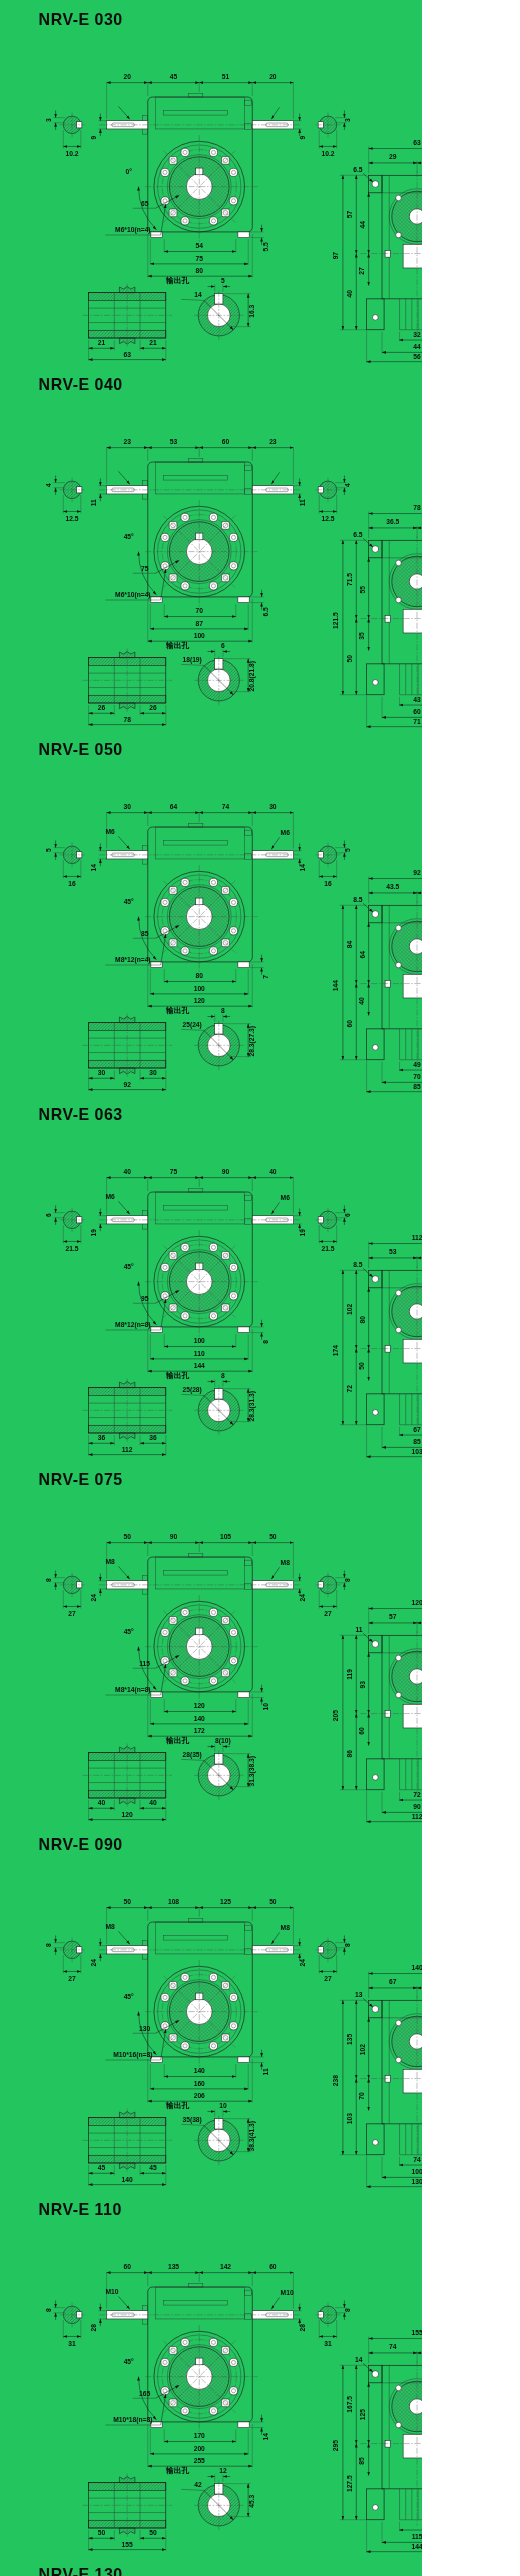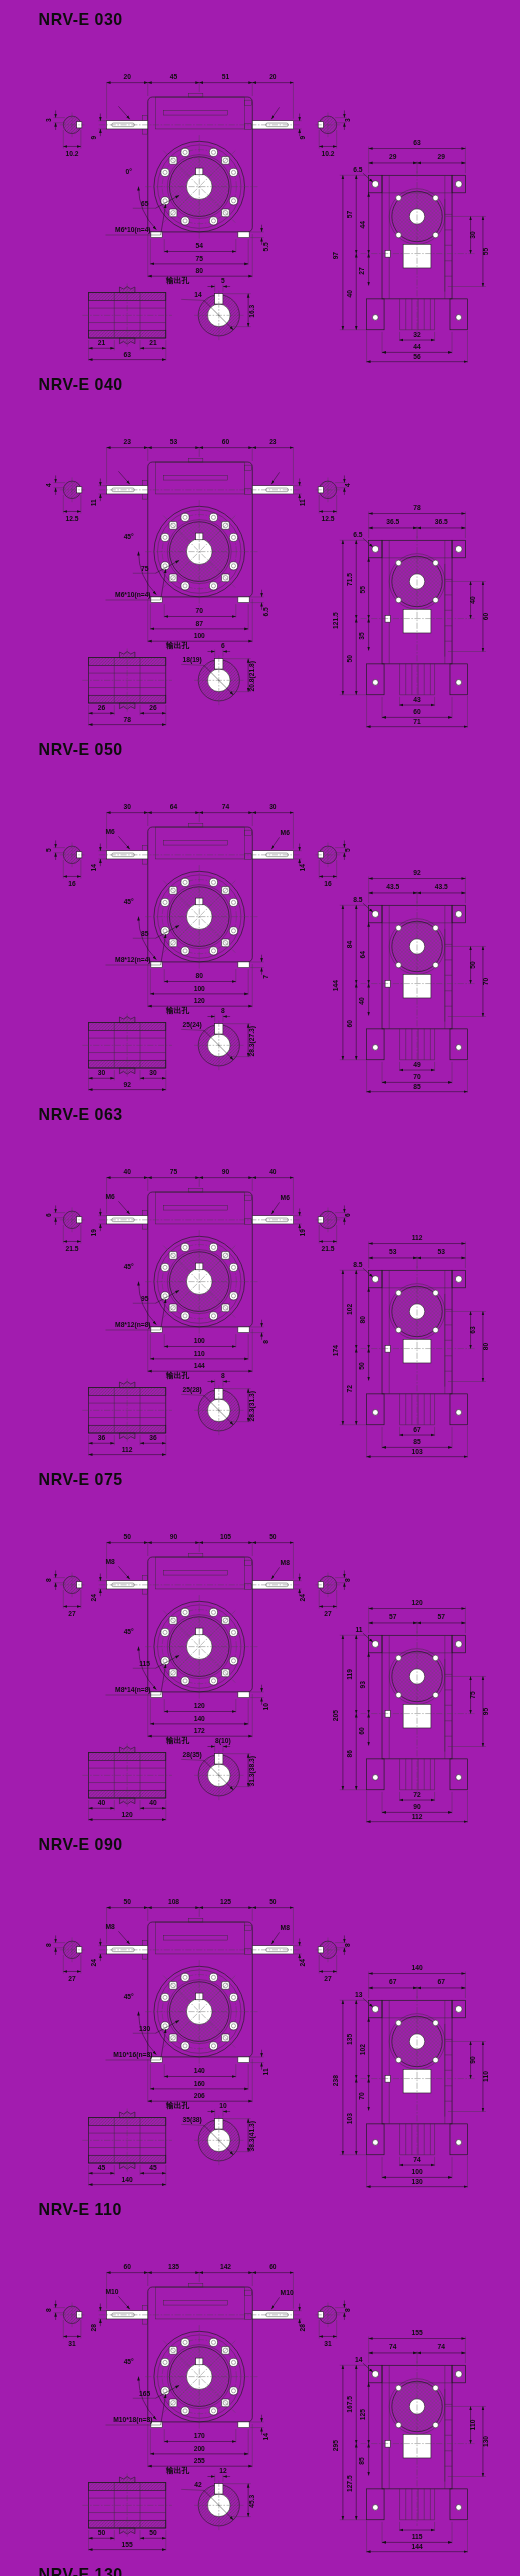--- a/index.html
+++ b/index.html
@@ -1,18 +1,18 @@
 <!DOCTYPE html>
 <html style="font-size:8.2px"><head>
 <meta charset="utf-8">
 <style>
   html,body{margin:0;padding:0;background:#ffffff;}
   body{width:520px;font-family:"Liberation Sans",sans-serif;}
   #sections{width:520px;}
-  section.model{position:relative;width:520px;height:365px;overflow:hidden;background:#a21caf;}
+  section.model{position:relative;width:422px;height:365px;overflow:hidden;background:#22c55e;}
   svg{display:block;}
   
   .ln{fill:none;stroke:#1d1d1d;stroke-width:1.3;}
   .tn{fill:none;stroke:#2e2e2e;stroke-width:0.8;}
   .cl{fill:none;stroke:#4a4a4a;stroke-width:0.7;stroke-dasharray:12 3 3 3;}
   .wh{fill:#ffffff;stroke:#1d1d1d;stroke-width:1.1;}
   .hx{fill:url(#xh);stroke:#1d1d1d;stroke-width:1.3;}
   .hd{fill:url(#dh);stroke:#1d1d1d;stroke-width:1.1;}
   .ext{fill:none;stroke:#3a3a3a;stroke-width:0.7;}
   .dim{fill:none;stroke:#111;stroke-width:0.9;marker-start:url(#ah);marker-end:url(#ah);}

